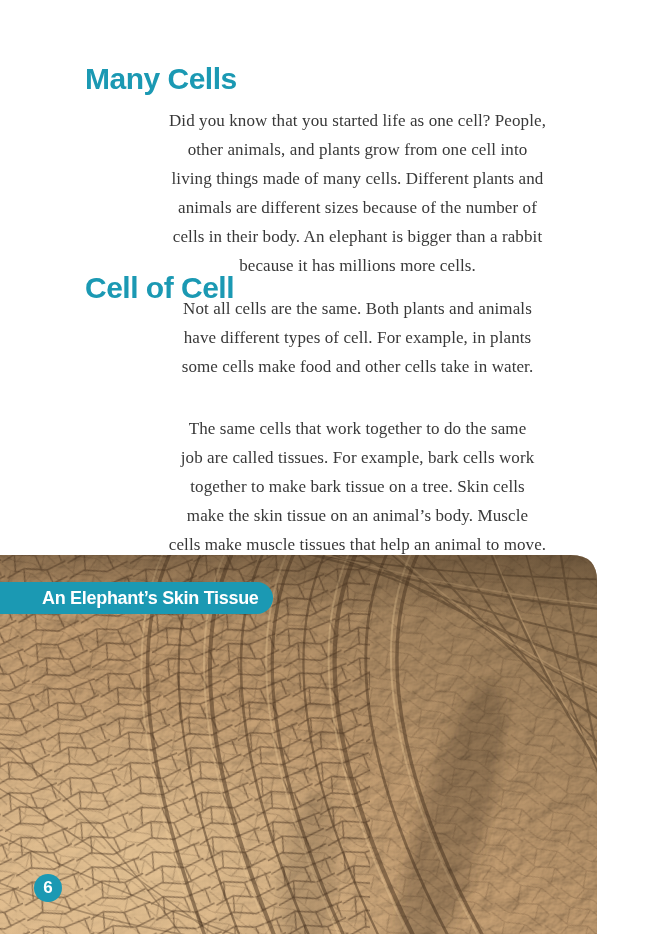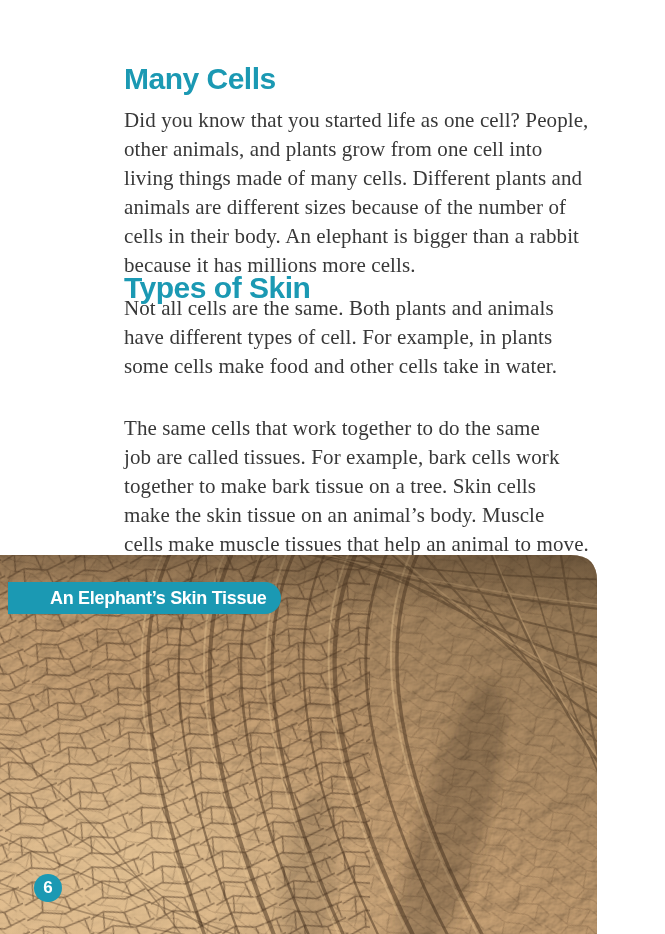--- a/index.html
+++ b/index.html
@@ -7,42 +7,42 @@
     --body-text:#383838;
     --paper:#ffffff;
   }
   html,body{margin:0;padding:0;}
   body{width:665px;height:934px;background:#e8e8e8;}
   .page{
     position:relative;width:665px;height:934px;overflow:hidden;
     background:var(--paper);
     font-family:"Liberation Serif", serif;
   }
-  .content{position:absolute;inset:0;margin-left:39px;}
+  .content{position:absolute;inset:0;}
   .blk{position:absolute;left:85px;width:545px;margin:0;}
   .heading{
     font-family:"Liberation Sans", sans-serif;
     font-weight:bold;font-size:30px;line-height:33px;
     letter-spacing:-0.5px;color:var(--accent);
   }
   .h-1{top:62px;}
   .h-2{top:271px;}
   .para{
-    font-size:21px;line-height:29px;color:var(--body-text);
-    white-space:pre-line;letter-spacing:0.1px;
+    font-size:17px;line-height:29px;color:var(--body-text);
+    white-space:pre-line;letter-spacing:0.1px;text-align:center;
   }
   .p-1{top:106px;}
   .p-2{top:294px;}
   .p-3{top:414px;}
   .photo{
     position:absolute;left:0;top:555px;width:597px;height:379px;margin:0;
   }
   .photo svg{display:block;}
   .caption-banner{
-    position:absolute;left:8px;top:27px;height:32px;width:273px;
+    position:absolute;left:0;top:27px;height:32px;width:273px;
     box-sizing:border-box;padding-left:42px;padding-right:10px;
     background:var(--accent);
     border-radius:0 16px 16px 0;
     display:flex;align-items:center;
   }
   .caption-banner span{
     font-family:"Liberation Sans", sans-serif;font-weight:bold;
     font-size:18px;letter-spacing:-0.3px;color:#ffffff;white-space:nowrap;
   }
   .page-number-badge{
@@ -64,21 +64,21 @@
     <section>
       <h1 class="blk heading h-1">Many Cells</h1>
       <p class="blk para p-1">Did you know that you started life as one cell? People,
 other animals, and plants grow from one cell into
 living things made of many cells. Different plants and
 animals are different sizes because of the number of
 cells in their body. An elephant is bigger than a rabbit
 because it has millions more cells.</p>
     </section>
     <section>
-      <h1 class="blk heading h-2">Types of Skin</h1>
+      <h1 class="blk heading h-2">Cell of Cell</h1>
       <p class="blk para p-2">Not all cells are the same. Both plants and animals
 have different types of cell. For example, in plants
 some cells make food and other cells take in water.</p>
       <p class="blk para p-3">The same cells that work together to do the same
 job are called tissues. For example, bark cells work
 together to make bark tissue on a tree. Skin cells
 make the skin tissue on an animal’s body. Muscle
 cells make muscle tissues that help an animal to move.</p>
     </section>
   </main>

